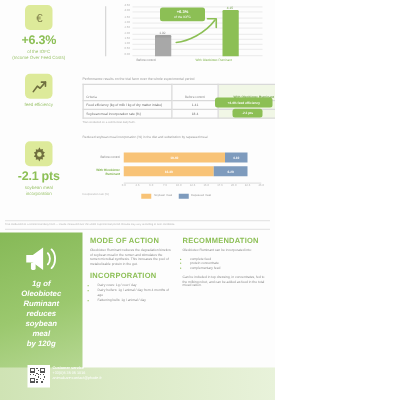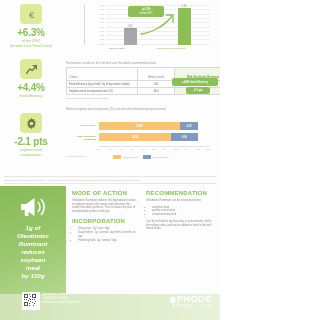--- a/index.html
+++ b/index.html
@@ -164,21 +164,20 @@
       </div>
     </div>
 
     <div class="metric m2">
       <div class="badge">
         <svg width="13" height="13" viewBox="0 0 24 24" fill="none" stroke="#6f6f3f" stroke-width="2.4" stroke-linecap="round" stroke-linejoin="round">
           <path d="M3 19 L9 11 L13 14 L21 5"></path>
             <path d="M15 5 L21 5 L21 11"></path>
         </svg>
       </div>
-      <div class="big">+4.4%</div>
       <div class="sub">
         <span>feed efficiency</span>
       </div>
     </div>
 
     <div class="metric m3">
       <div class="badge">
         <svg width="13" height="13" viewBox="0 0 24 24" fill="#6f6f3f">
           <circle cx="12" cy="12" r="3.4" fill="#ddea9a"></circle>
           <path d="M12 1.6l1.8 3.2 3.5-.9-.4 3.6 3.3 1.5-2.3 2.8 2.3 2.8-3.3 1.5.4 3.6-3.5-.9L12 22.4l-1.8-3.2-3.5.9.4-3.6-3.3-1.5 2.3-2.8-2.3-2.8 3.3-1.5-.4-3.6 3.5.9z"></path>
@@ -387,23 +386,14 @@
       </g>
     </svg>
   </div>
 
   <div class="cs">
     <div class="cs-t">Customer service</div>
     <div class="cs-l">+33(0)5 35 05 1016</div>
     <div class="cs-l">animalcare-contact@phode.fr</div>
   </div>
 
-  <div class="logo">
-    <div class="lg-main">
-      <svg class="leaf" viewBox="0 0 14 16" fill="#ffffff">
-        <path d="M7 0 C2 4 0 8 2.5 12 C5 16 11 15 12.5 10 C14 5 11 2 7 0 Z"></path>
-      </svg>
-      <span>PHODÉ</span>
-    </div>
-    <div class="lg-sub">ANIMAL CARE</div>
-  </div>
 
 </div>
 
 </body></html>

